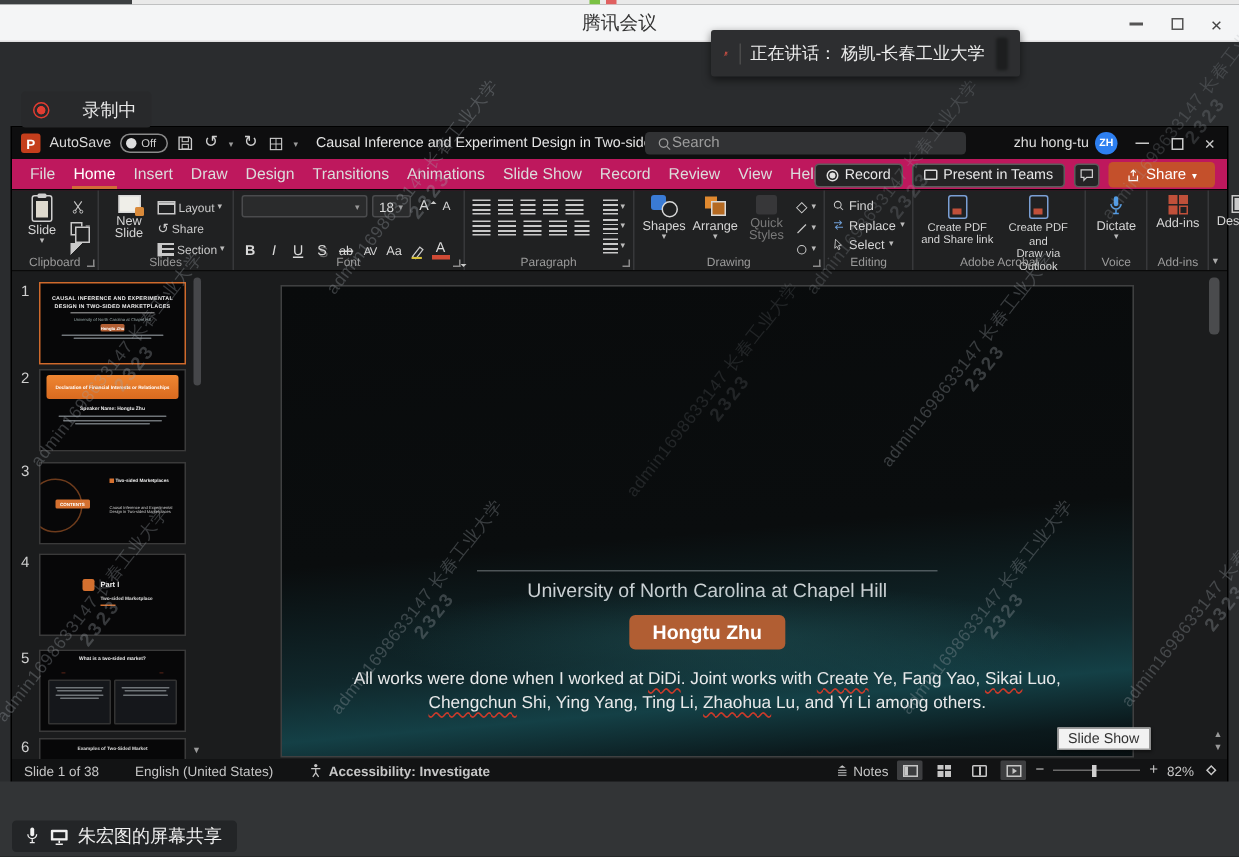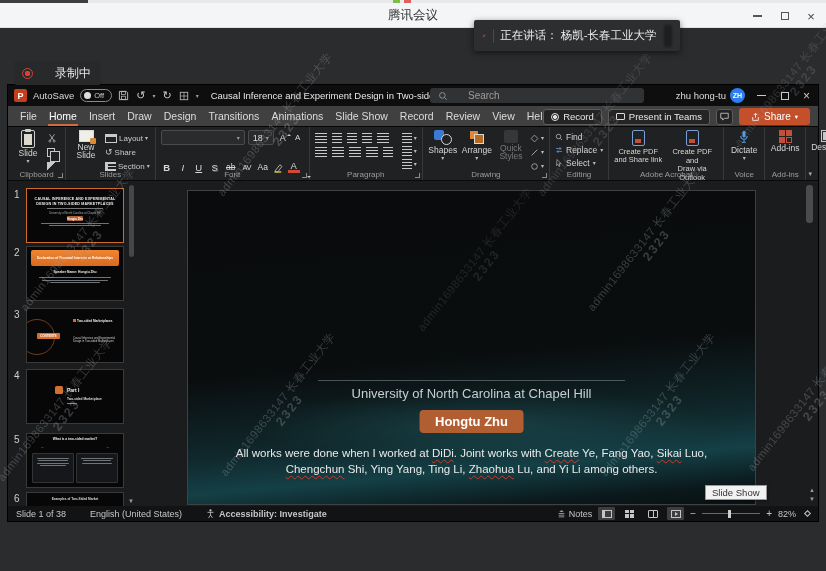--- a/index.html
+++ b/index.html
@@ -36,28 +36,28 @@
 .as-toggle{width:32px;height:13px;border:1px solid #8a8a8a;border-radius:7px;display:flex;align-items:center;gap:3px;padding:0 3px;flex:0 0 auto}
 .as-knob{width:7px;height:7px;background:#ddd;border-radius:50%;display:block}
 .as-state{font-size:7.5px;color:#ccc;font-style:normal}
 .qat{display:flex;gap:7px;align-items:center;color:#cfcfcf;font-size:11px}
 .qat .g{font-size:11px;line-height:11px}
 .qcaret{font-size:6px;color:#9a9a9a}
 .doc{display:flex;align-items:center;gap:4px;margin-left:6px;white-space:nowrap}
 .doc-title{font-size:9.5px;color:#e6e6e6}
 .doc-sep{font-size:9.5px;color:#9a9a9a}
 .doc-status{font-size:9.5px;color:#b5b5b5}
-.search{position:absolute;left:422px;top:3px;width:214px;height:15px;background:#313234;border-radius:3px;display:flex;align-items:center;gap:20px;padding:0 8px;font-size:10px;color:#9d9d9d}
+.search{position:absolute;left:422px;top:3px;width:214px;height:15px;background:#313234;border-radius:3px;display:flex;align-items:center;gap:0;padding:0 8px;font-size:10px;color:#9d9d9d}
 .pt-user{position:absolute;right:92px;font-size:9.5px;color:#ddd;top:5px}
 .avatar{position:absolute;right:73px;top:3px;width:15px;height:15px;border-radius:50%;background:#2d7ff0;color:#fff;font-size:7px;font-weight:bold;display:flex;align-items:center;justify-content:center}
 .pw{position:absolute;top:2px;width:17px;height:17px;display:flex;align-items:center;justify-content:center;color:#c9c9c9}
 .pw-min{right:48px}.pw-max{right:25px}.pw-close{right:3px;font-size:12px}
 .pw .bar-glyph{background:#c9c9c9}.pw .box-glyph{border-color:#c9c9c9}
 
-.tab-row{height:21px;background:#404040;display:flex;align-items:center;padding-left:6px;position:relative;border-bottom:1px solid #050505}
+.tab-row{height:21px;background:#be185d;display:flex;align-items:center;padding-left:6px;position:relative;border-bottom:1px solid #050505}
 .tab{font-size:10.5px;color:#dcdcdc;padding:0 6px;height:100%;display:flex;align-items:center;position:relative;white-space:nowrap}
 .tab.active{color:#fff}
 .tab.active::after{content:"";position:absolute;left:5px;right:5px;bottom:0;height:2px;background:#d26b38}
 .tr-right{position:absolute;right:8px;top:2px;display:flex;gap:6px;align-items:center}
 .btn-pill{height:16px;border:1px solid #5c5c5c;border-radius:3px;display:flex;align-items:center;gap:4px;padding:0 7px;font-size:9.5px;color:#e8e8e8;background:#242425;white-space:nowrap}
 .ric{width:8px;height:8px;border:1.3px solid #e0e0e0;border-radius:50%;background:radial-gradient(circle,#e0e0e0 0 1.8px,transparent 2.2px);display:block}
 .tic{width:9px;height:7px;border:1px solid #dadada;border-radius:1px;display:block}
 .cmt{width:17px;height:16px;border:1px solid #5c5c5c;border-radius:3px;display:flex;align-items:center;justify-content:center;background:#242425}
 .share-btn{height:17px;background:#c4502b;border-radius:3px;display:flex;align-items:center;gap:4px;padding:0 12px;font-size:10px;color:#fff}
 .share-btn .car{font-size:6.5px}
@@ -675,20 +675,37 @@
         <i class="zline">
             <i class="zthumb"></i>
           </i>
         <span class="zsign">+</span>
         <span>82%</span>
         <i class="ic-fit"></i>
       </div>
     </div>
   </div>
 
+  <div class="bottom">
+    <div class="share-badge">
+      <svg width="11" height="13" viewBox="0 0 16 20">
+          <rect x="6" y="1" width="4" height="9" rx="2" fill="#f0f0f0"></rect>
+          <path d="M3.5 8a4.5 4.5 0 0 0 9 0" fill="none" stroke="#f0f0f0" stroke-width="1.3"></path>
+          <line x1="8" y1="13" x2="8" y2="16" stroke="#f0f0f0" stroke-width="1.3"></line>
+          <line x1="5.5" y1="16.5" x2="10.5" y2="16.5" stroke="#f0f0f0" stroke-width="1.3"></line>
+        </svg>
+      <svg width="13" height="12" viewBox="0 0 16 15">
+          <rect x="1" y="1.5" width="14" height="9" rx="1" fill="#f0f0f0"></rect>
+          <rect x="3" y="3.5" width="10" height="5" fill="#232527"></rect>
+          <line x1="8" y1="10.5" x2="8" y2="12.5" stroke="#f0f0f0" stroke-width="1.3"></line>
+          <line x1="5" y1="13.5" x2="11" y2="13.5" stroke="#f0f0f0" stroke-width="1.3"></line>
+        </svg>
+      <span>朱宏图的屏幕共享</span>
+    </div>
+  </div>
 
   <div class="wm-layer">
     <div class="wm" style="left:28px;top:300px"><span class="wa">admin1698633147</span> <span class="wa">长春工业大学</span><b class="wb">2323</b></div>
     <div class="wm" style="left:5px;top:470px"><span class="wa">admin1698633147</span> <span class="wa">长春工业大学</span><b class="wb">2323</b></div>
     <div class="wm" style="left:225px;top:185px"><span class="wa">admin1698633147</span> <span class="wa">长春工业大学</span><b class="wb">2323</b></div>
     <div class="wm" style="left:228px;top:465px"><span class="wa">admin1698633147</span> <span class="wa">长春工业大学</span><b class="wb">2323</b></div>
     <div class="wm" style="left:425px;top:320px;opacity:.5"><span class="wa">admin1698633147</span> <span class="wa">长春工业大学</span><b class="wb">2323</b></div>
     <div class="wm" style="left:545px;top:185px;opacity:.7"><span class="wa">admin1698633147</span> <span class="wa">长春工业大学</span><b class="wb">2323</b></div>
     <div class="wm" style="left:595px;top:300px"><span class="wa">admin1698633147</span> <span class="wa">长春工业大学</span><b class="wb">2323</b></div>
     <div class="wm" style="left:608px;top:465px"><span class="wa">admin1698633147</span> <span class="wa">长春工业大学</span><b class="wb">2323</b></div>

